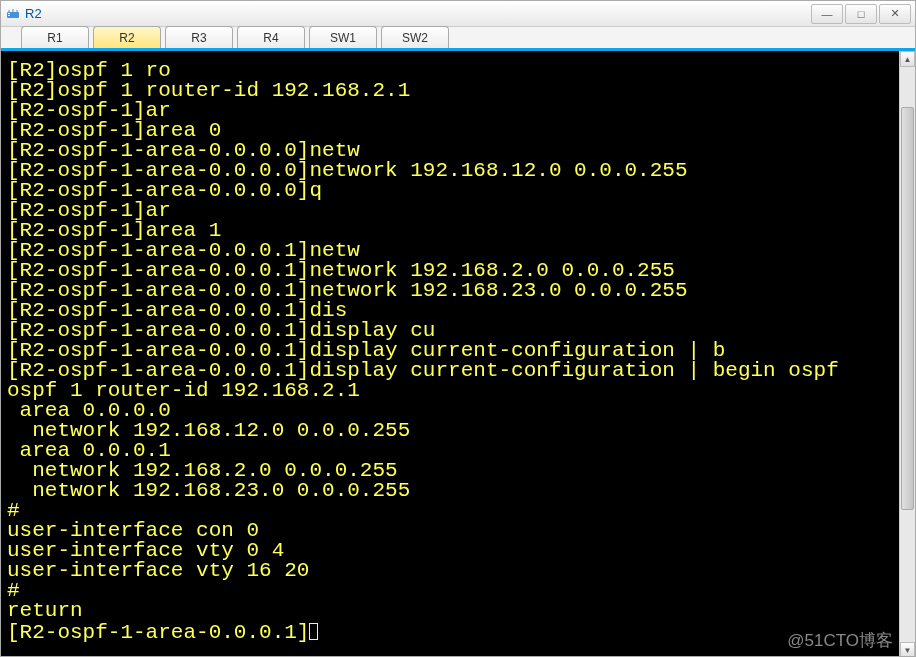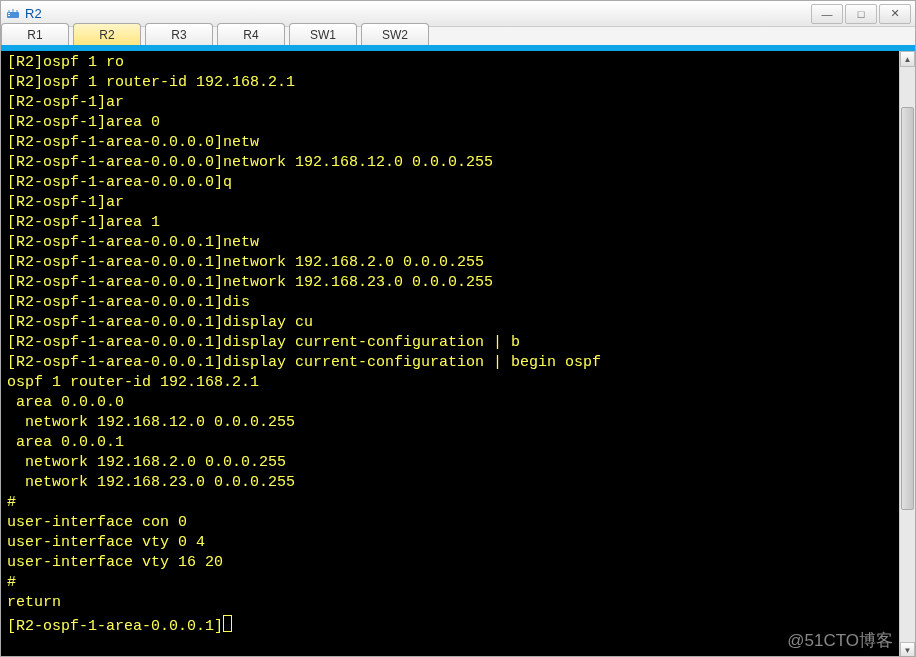--- a/index.html
+++ b/index.html
@@ -52,22 +52,22 @@
       font-size: 11px;
       color: #555;
       cursor: pointer;
       border-radius: 2px;
       margin-left: 2px;
     }
     .tab-bar {
       height: 24px;
       background: #f4f4f4;
       display: flex;
-      padding: 0 0;
-      border-bottom: 6px solid #0ea5e9;
+      padding: 0 20px;
+      border-bottom: 3px solid #0ea5e9;
       align-items: flex-end;
     }
     .tab {
       min-width: 68px;
       height: 22px;
       border: 1px solid #aaa;
       border-bottom: none;
       background: linear-gradient(to bottom, #ffffff, #ececec);
       display: flex;
       align-items: center;
@@ -87,23 +87,23 @@
       position: relative;
       height: calc(657px - 26px - 24px);
       background: #000;
       display: flex;
     }
     .terminal {
       flex: 1;
       background: #000;
       color: #ffff55;
       font-family: "Consolas", "Courier New", monospace;
-      font-size: 15px;
+      font-size: 21px;
       line-height: 20px;
-      padding: 2px 6px;
+      padding: 10px 6px;
       white-space: pre;
       overflow: hidden;
     }
     .terminal-line {
       height: 20px;
     }
     .cursor-line .cursor-box {
       display: inline-block;
       width: 9px;
       height: 17px;

